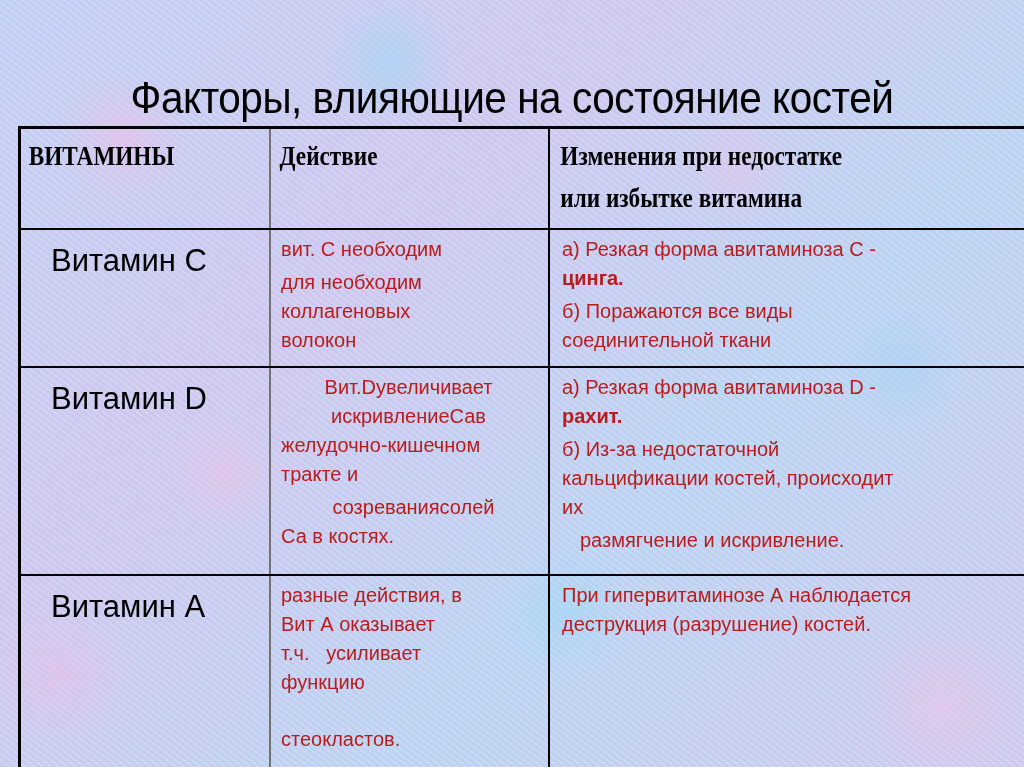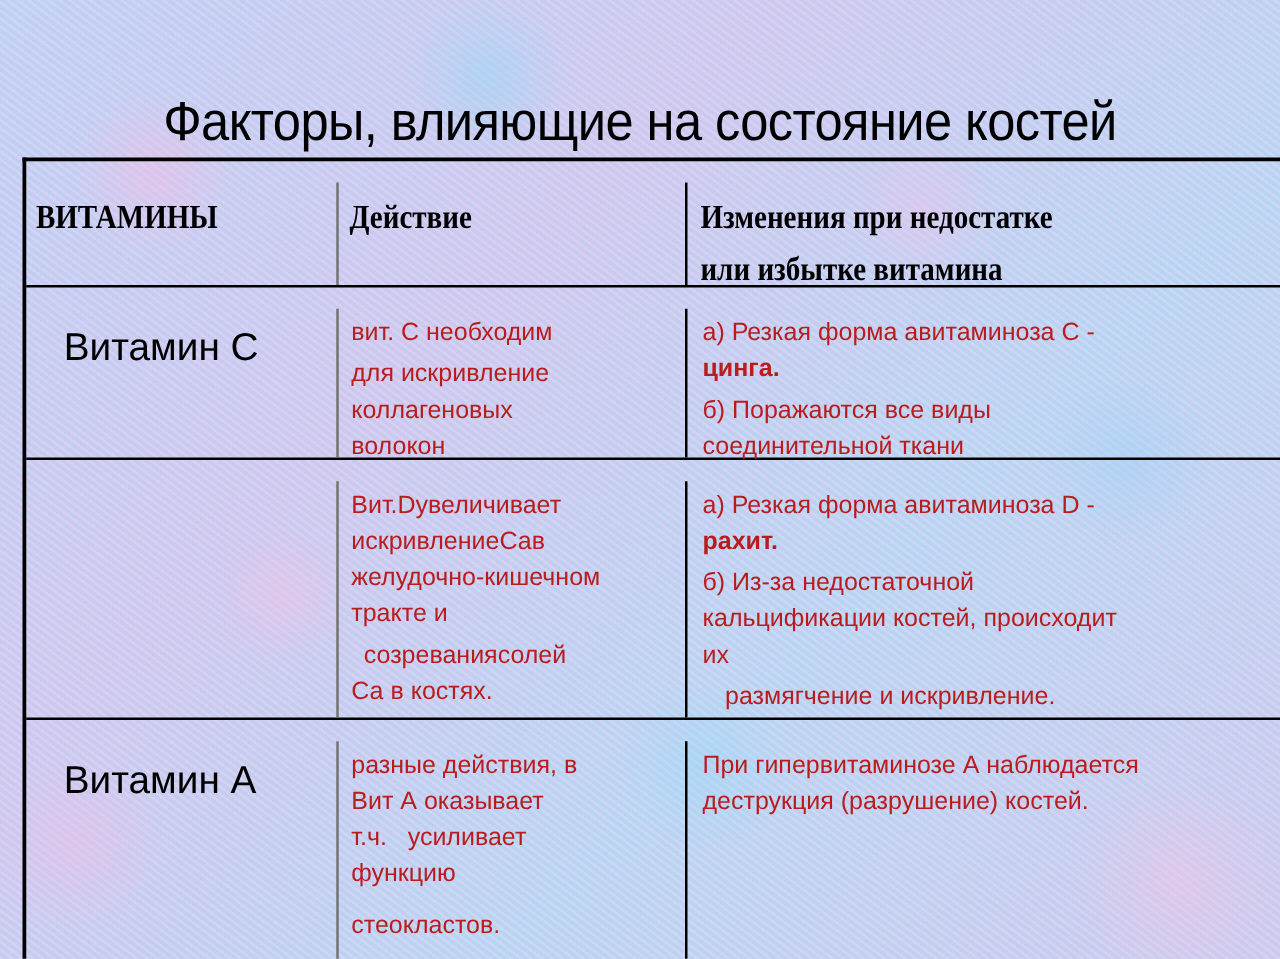--- a/index.html
+++ b/index.html
@@ -61,21 +61,21 @@
       border-bottom: 2px solid #000;
       box-sizing: border-box;
     }
     .row-header { top: 0; height: 101px; }
     .row-c { top: 101px; height: 138px; }
     .row-d { top: 239px; height: 208px; }
     .row-a { top: 447px; height: 240px; border-bottom: none; }
 
     .cell {
       position: absolute;
-      top: 17px;
+      top: 0;
       bottom: 0;
       box-sizing: border-box;
     }
     .col1 { left: 0; width: 248px; }
     .col2 { left: 248px; width: 279px; border-left: 2px solid #737373; }
     .col3 { left: 527px; width: 500px; border-left: 2px solid #000; }
 
     .th {
       font-family: "Liberation Serif", serif;
       font-weight: bold;
@@ -102,21 +102,21 @@
       font-family: "Liberation Sans", sans-serif;
       font-size: 20px;
       line-height: 29px;
       color: #b91c1c;
     }
     .col2 .txt { padding: 5px 10px 0 10px; }
     .col3 .txt { padding: 5px 10px 0 12px; }
     .line { display: block; white-space: nowrap; }
     .justify {
       display: flex;
-      justify-content: flex-start;
+      justify-content: center;
       width: 255px;
     }
     .gap-top { margin-top: 4px; }
     .indent { padding-left: 10px; }
     .indent2 { padding-left: 18px; }
     .bold { font-weight: bold; }
     .last-line { margin-top: 8px; }
   </style>
 </head>
 <body>
@@ -140,36 +140,39 @@
     </div>
   </div>
 
   <div class="row row-c">
     <div class="cell col1">
       <div class="vit-name">Витамин C</div>
     </div>
     <div class="cell col2">
       <div class="txt">
         <span class="line">вит. С необходим</span>
-        <span class="line gap-top">для искривление</span>
+        <span class="line gap-top">для необходим</span>
         <span class="line">коллагеновых</span>
         <span class="line">волокон</span>
       </div>
     </div>
     <div class="cell col3">
       <div class="txt">
         <span class="line">а) Резкая форма авитаминоза С -</span>
         <span class="line bold">цинга.</span>
         <span class="line gap-top">б) Поражаются все виды</span>
         <span class="line">соединительной ткани</span>
       </div>
     </div>
   </div>
 
   <div class="row row-d">
+    <div class="cell col1">
+      <div class="vit-name">Витамин D</div>
+    </div>
     <div class="cell col2">
       <div class="txt">
         <span class="line justify">
           <span>Вит.</span>
           <span>D</span>
           <span>увеличивает</span>
         </span>
         <span class="line justify">
           <span>искривление</span>
           <span>Са</span>
@@ -199,21 +202,21 @@
   <div class="row row-a">
     <div class="cell col1">
       <div class="vit-name">Витамин А</div>
     </div>
     <div class="cell col2">
       <div class="txt">
         <span class="line" style="white-space:pre">разные действия, в</span>
         <span class="line">Вит А оказывает</span>
         <span class="line" style="white-space:pre">т.ч.   усиливает</span>
         <span class="line">функцию</span>
-        <span class="line last-line" style="margin-top:12px">стеокластов.</span>
+        <span class="line last-line" style="margin-top:28px">стеокластов.</span>
       </div>
     </div>
     <div class="cell col3">
       <div class="txt">
         <span class="line">При гипервитаминозе А наблюдается</span>
         <span class="line">деструкция (разрушение) костей.</span>
       </div>
     </div>
   </div>
 

